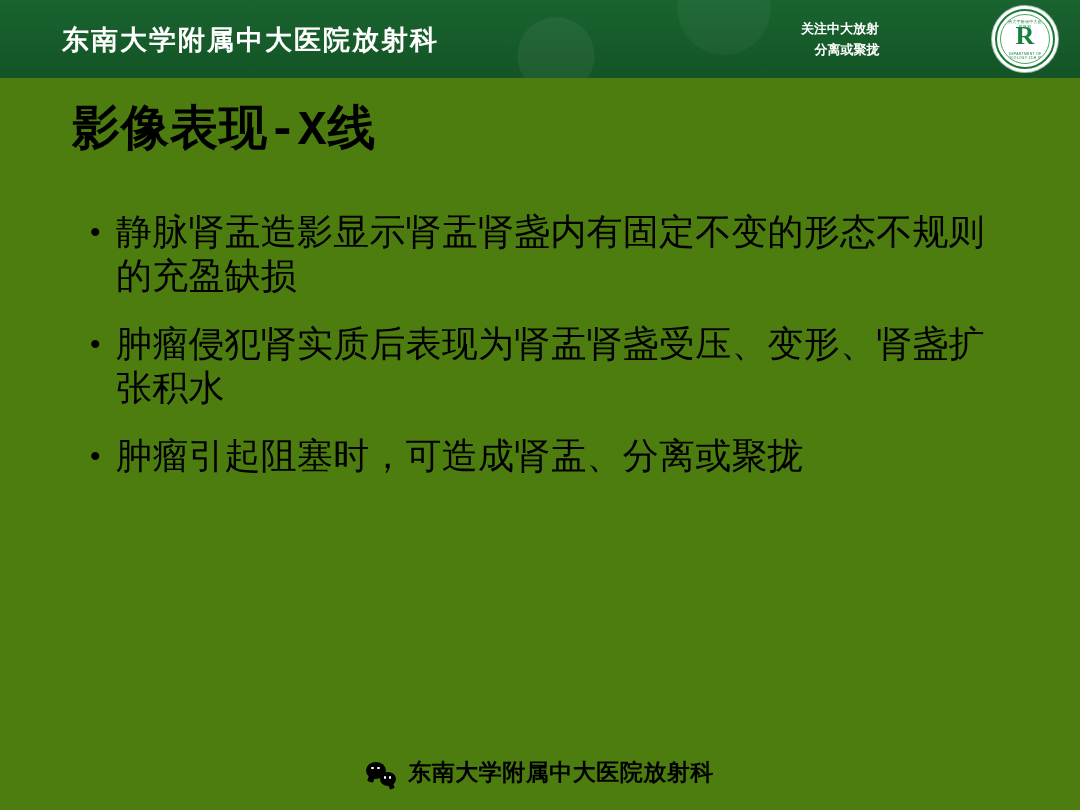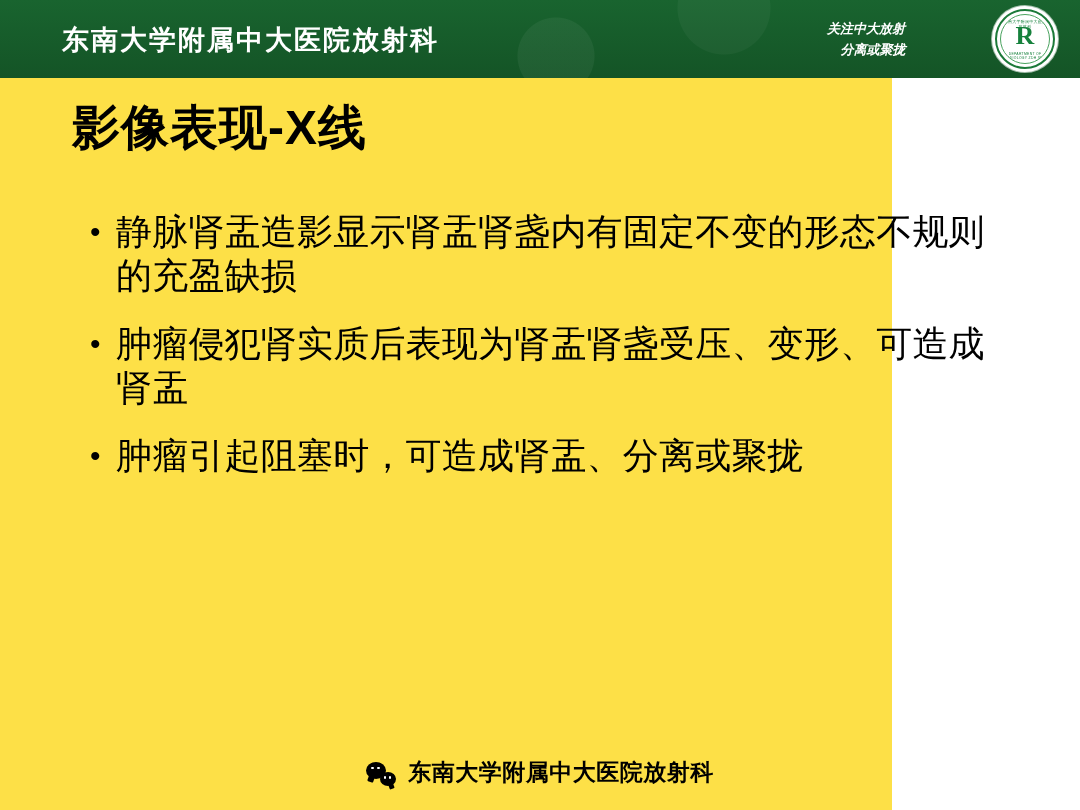--- a/index.html
+++ b/index.html
@@ -8,23 +8,23 @@
   }
   body {
     width: 1080px;
     height: 810px;
     background: #ffffff;
     font-family: "Liberation Sans", sans-serif;
     overflow: hidden;
   }
   .slide {
     position: relative;
-    width: 892px;
+    width: 1080px;
     height: 810px;
-    background: #fde047;
+    background: #4d7c0f;
   }
 
   
   .header {
     position: absolute;
     top: 0;
     left: 0;
     width: 1080px;
     height: 78px;
     background: #165b2b;
@@ -50,28 +50,27 @@
     top: 22px;
     color: #ffffff;
     font-size: 27px;
     font-weight: bold;
     letter-spacing: 2px;
     white-space: nowrap;
     font-family: "DejaVu Sans", "Liberation Sans", sans-serif;
   }
   .header-slogan {
     position: absolute;
-    right: 124px;
+    right: 150px;
     top: 18px;
     width: 180px;
     text-align: center;
     color: #ffffff;
     font-size: 13px;
     line-height: 21px;
-    font-style: italic;
     font-weight: bold;
     font-family: "DejaVu Sans", "Liberation Sans", sans-serif;
   }
   .header-slogan .l2 {
     display: block;
     padding-left: 14px;
   }
 
   
   .logo {
@@ -133,21 +132,21 @@
 
   
   .slide-title {
     position: absolute;
     left: 72px;
     top: 96px;
     font-size: 48px;
     font-weight: bold;
     color: #000000;
     letter-spacing: 1px;
-    font-family: Liberation Sans, sans-serif;
+    font-family: Liberation Mono, monospace;
   }
 
   .bullets {
     position: absolute;
     left: 90px;
     top: 210px;
     width: 930px;
   }
   .bullet {
     display: flex;
@@ -273,21 +272,21 @@
 
   <div class="slide-title">影像表现-X线</div>
 
   <div class="bullets">
     <div class="bullet">
       <div class="bullet-dot">•</div>
       <div class="bullet-text">静脉肾盂造影显示肾盂肾盏内有固定不变的形态不规则的充盈缺损</div>
     </div>
     <div class="bullet">
       <div class="bullet-dot">•</div>
-      <div class="bullet-text">肿瘤侵犯肾实质后表现为肾盂肾盏受压、变形、可造成肾盂</div>
+      <div class="bullet-text">肿瘤侵犯肾实质后表现为肾盂肾盏受压、变形、肾盏扩张积水</div>
     </div>
     <div class="bullet">
       <div class="bullet-dot">•</div>
       <div class="bullet-text">肿瘤引起阻塞时，可造成肾盂、分离或聚拢</div>
     </div>
   </div>
 
   <div class="footer">
     <div class="wechat-icon">
       <div class="bubble-big"></div>

